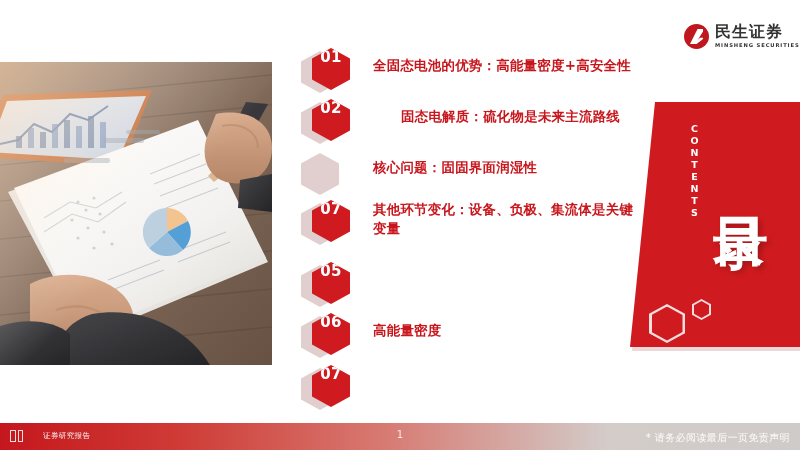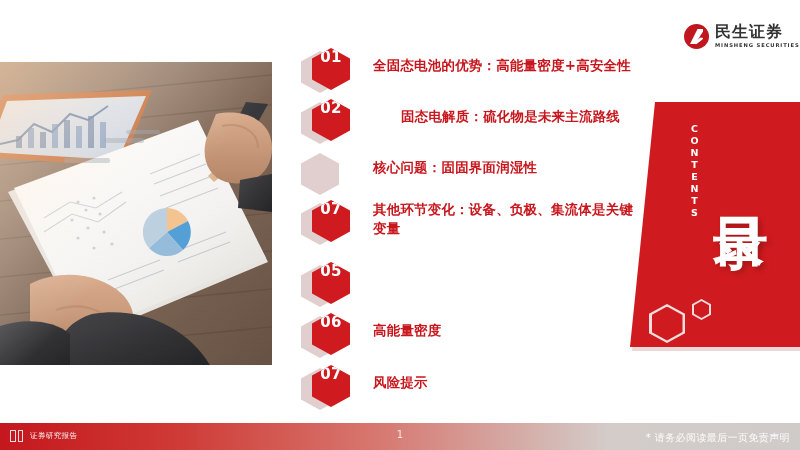--- a/index.html
+++ b/index.html
@@ -102,21 +102,21 @@
     content:"";position:absolute;left:2px;top:2px;width:15px;height:17px;
     background:#cf1b1f;
     clip-path:polygon(50% 0%, 100% 25%, 100% 75%, 50% 100%, 0% 75%, 0% 25%);
   }
 
   
   .footer{
     position:absolute;left:0;top:423px;width:800px;height:27px;
     background:linear-gradient(90deg,#c4171d 0%,#cf3a35 22%,#d77a72 48%,#d3ccc9 76%,#cfcbc9 100%);
   }
-  .footer-left{position:absolute;left:10px;top:7px;display:flex;align-items:center;gap:7px;}
+  .footer-left{position:absolute;left:10px;top:7px;display:flex;align-items:center;gap:20px;}
   .book-icon{width:13px;height:12px;position:relative;flex:0 0 auto;}
   .book-icon span{
     position:absolute;top:0;width:5.5px;height:12px;
     border:1px solid rgba(255,255,255,0.85);box-sizing:border-box;
   }
   .book-icon span.l{left:0;}
   .book-icon span.r{right:0;}
   .footer-left-text{font-size:7.5px;color:rgba(255,255,255,0.92);letter-spacing:0.4px;}
   .footer-page{
     position:absolute;left:0;top:6px;width:800px;text-align:center;
@@ -319,21 +319,20 @@
       <div class="rowtext">高能量密度</div>
     </div>
 
     <div class="row" style="left:0px;top:325px;">
       <div class="hexwrap">
         <div class="hex-shadow"></div>
         <div class="hex">
           <span class="hexnum">07</span>
         </div>
       </div>
-      <div class="rowtext">风险提示</div>
     </div>
   </div>
 
   <div class="panel-shadow"></div>
   <div class="panel"></div>
   <div class="contents-vert">CONTENTS</div>
   <div class="mulu">目录</div>
   <div class="hexo-big"></div>
   <div class="hexo-small"></div>
 

